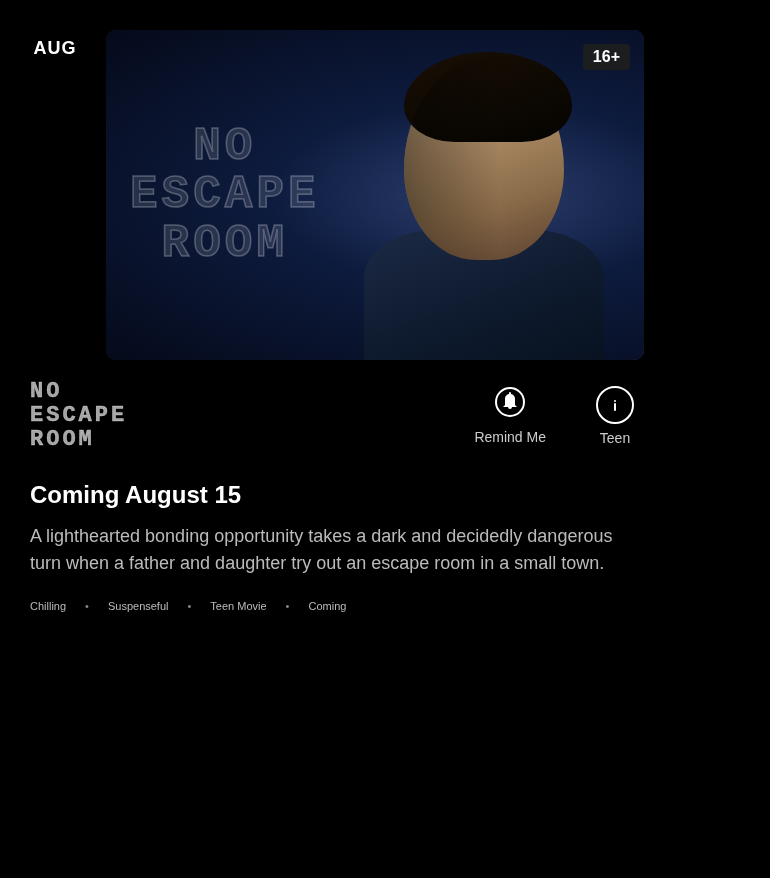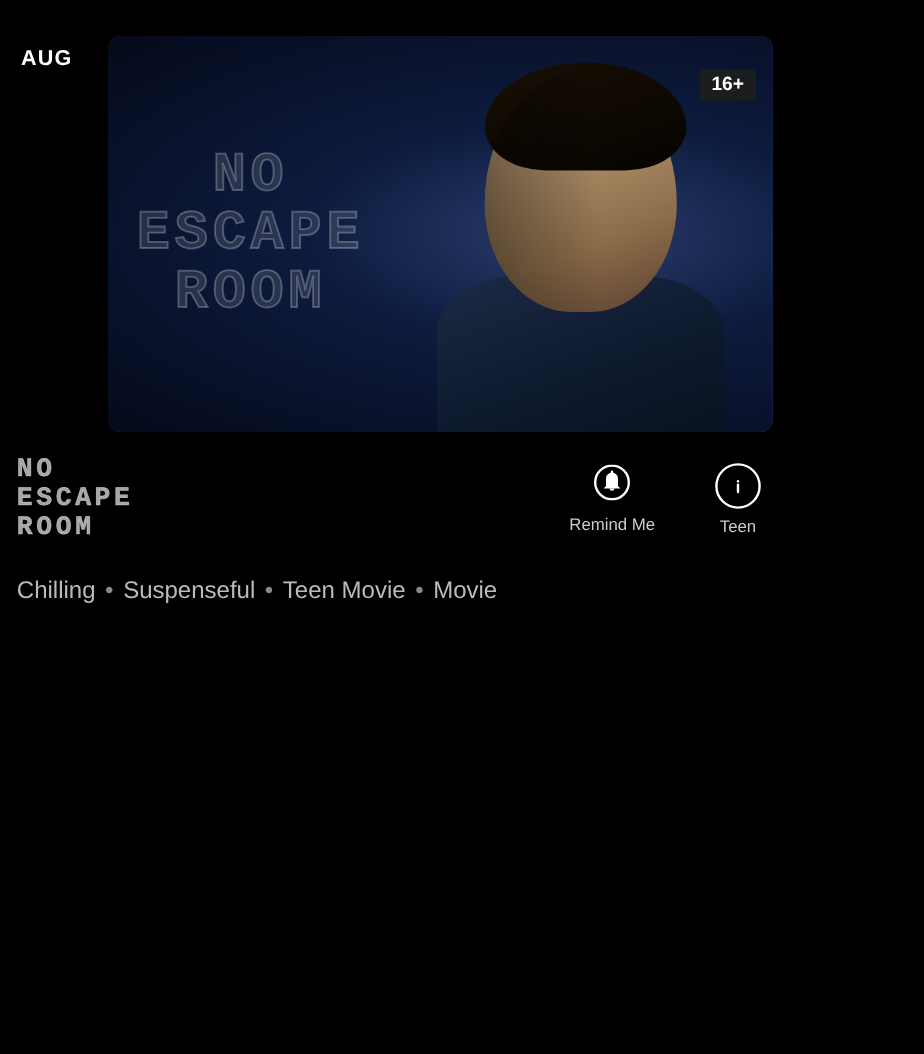--- a/index.html
+++ b/index.html
@@ -14,21 +14,21 @@
       font-family: -apple-system, BlinkMacSystemFont, 'Helvetica Neue', Arial, sans-serif;
       width: 770px;
       min-height: 878px;
       overflow-x: hidden;
     }
 
     .page-container {
       background-color: #000;
       width: 664px;
       min-height: 878px;
-      padding: 30px 20px 30px 4px;
+      padding: 30px 20px 30px 20px;
     }
 
     .top-row {
       display: flex;
       align-items: flex-start;
       gap: 16px;
       margin-bottom: 0;
     }
 
     .date-block {
@@ -127,21 +127,21 @@
       color: rgba(255,255,255,0.12);
       letter-spacing: 4px;
       line-height: 1.05;
       text-shadow: 0 0 0 2px rgba(255,255,255,0.15);
       -webkit-text-stroke: 1.5px rgba(255,255,255,0.25);
       text-transform: uppercase;
     }
 
     .age-badge {
       position: absolute;
-      top: 28px;
+      top: 14px;
       right: 14px;
       background-color: rgba(30,30,30,0.95);
       color: #fff;
       font-size: 16px;
       font-weight: 700;
       padding: 4px 10px;
       border-radius: 4px;
     }
 
     .info-section {
@@ -220,22 +220,22 @@
       font-size: 18px;
       color: #bbb;
       line-height: 1.55;
       margin-bottom: 22px;
     }
 
     .tags-row {
       display: flex;
       align-items: center;
       flex-wrap: wrap;
-      gap: 0;
-      font-size: 20px;
+      gap: 11px;
+      font-size: 11px;
       color: #bbb;
     }
 
     .tag {
       display: inline;
     }
 
     .tag-separator {
       margin: 0 8px;
       color: #888;
@@ -305,27 +305,29 @@
               <rect x="10" y="9" width="2" height="8" rx="1"></rect>
               <rect x="10" y="6" width="2" height="2" rx="1"></rect>
             </svg>
           </div>
           <span class="action-label">Teen</span>
         </button>
 
       </div>
     </div>
 
-
+    <div class="coming-date">Coming August 15</div>
+
+    <div class="description">A lighthearted bonding opportunity takes a dark and decidedly dangerous turn when a father and daughter try out an escape room in a small town.</div>
 
     <div class="tags-row">
       <span class="tag">Chilling</span>
       <span class="tag-separator">•</span>
       <span class="tag">Suspenseful</span>
       <span class="tag-separator">•</span>
       <span class="tag">Teen Movie</span>
       <span class="tag-separator">•</span>
-      <span class="tag">Movie</span>
+      <span class="tag">Coming</span>
     </div>
 
   </div>
 
 </div>
 
 </body></html>

